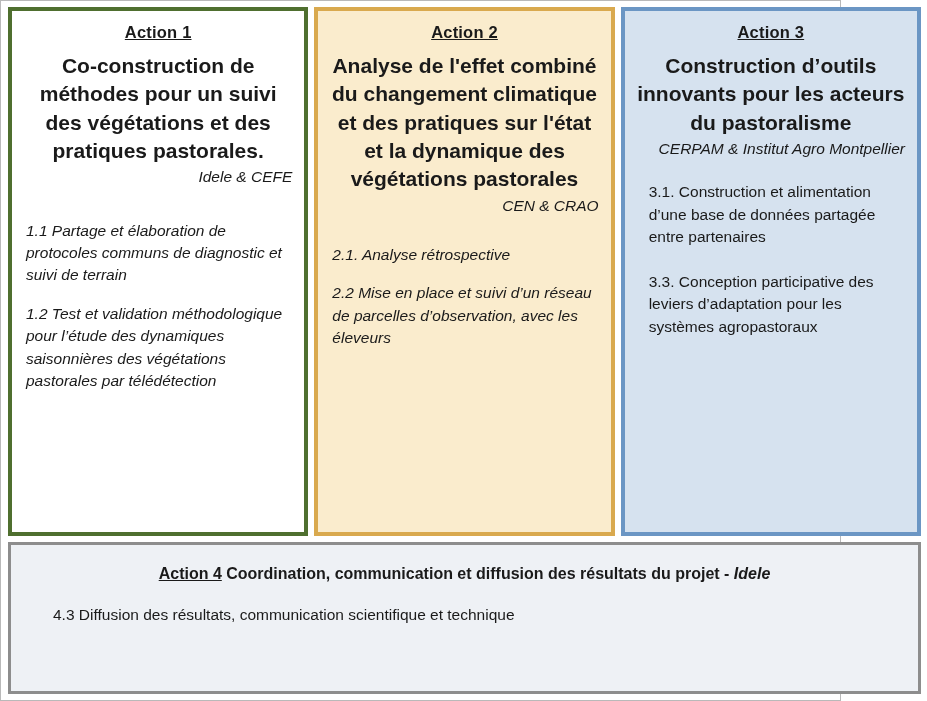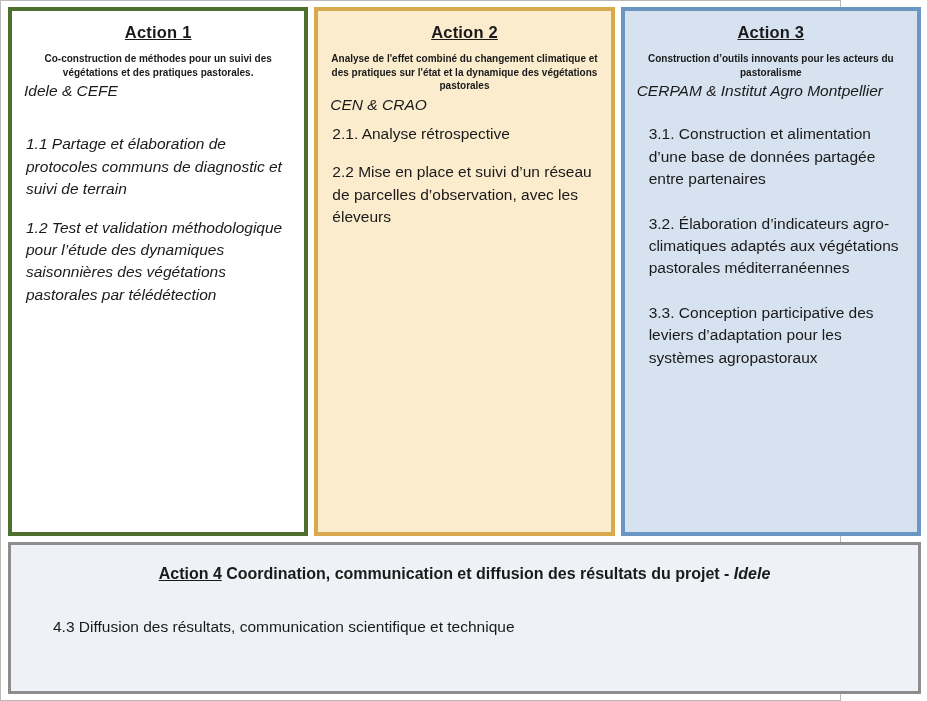--- a/index.html
+++ b/index.html
@@ -54,36 +54,37 @@
     text-align: center;
     font-weight: bold;
     font-size: 16.5px;
     text-decoration: underline;
     margin: 4px 0 10px 0;
     letter-spacing: .2px;
   }
   .col-subtitle {
     text-align: center;
     font-weight: bold;
-    font-size: 10px;
+    font-size: 21px;
     line-height: 1.35;
     margin: 0 0 2px 0;
   }
   .col-partners {
-    text-align: left;
+    text-align: right;
     font-style: italic;
     font-size: 15.5px;
     line-height: 1.3;
     margin: 0;
   }
   .col-items {
     margin-top: 32px;
   }
   .col-2 .col-items {
-    margin-top: 8px;
+    margin-top: 28px;
+    font-style: italic;
   }
   .col-3 .col-items {
     margin-top: 22px;
   }
   .item {
     font-size: 15.5px;
     line-height: 1.45;
     margin-bottom: 16px;
   }
   .col-3 .item {
@@ -100,21 +101,21 @@
     height: 152px;
     box-sizing: border-box;
     background: #eef1f5;
     border: 3px solid #8d8d8d;
     padding: 16px 20px;
   }
   .footer-title {
     text-align: center;
     font-size: 16px;
     font-weight: bold;
-    margin: 4px 0 32px 0;
+    margin: 4px 0 20px 0;
   }
   .footer-title .underline { text-decoration: underline; }
   .footer-title .ital { font-style: italic; font-weight: bold; }
   .footer-item {
     font-size: 15.5px;
     line-height: 1.55;
     padding-left: 22px;
   }
 </style>
 </head>
@@ -143,21 +144,20 @@
         <div class="item">2.2 Mise en place et suivi d’un réseau de parcelles d’observation, avec les éleveurs</div>
       </div>
     </div>
 
     <div class="col col-3">
       <div class="col-title">Action 3</div>
       <div class="col-subtitle">Construction d’outils innovants pour les acteurs du pastoralisme</div>
       <div class="col-partners">CERPAM &amp; Institut Agro Montpellier</div>
       <div class="col-items">
         <div class="item">3.1. Construction et alimentation d’une base de données partagée entre partenaires</div>
-        <div class="item">3.2. Élaboration d’indicateurs agro-climatiques adaptés aux végétations pastorales méditerranéennes</div>
         <div class="item">3.3. Conception participative des leviers d’adaptation pour les systèmes agropastoraux</div>
       </div>
     </div>
 
   </div>
 
   <div class="footer">
     <div class="footer-title">
       <span class="underline">Action 4</span><span> Coordination, communication et diffusion des résultats du projet - </span><span class="ital">Idele</span>
     </div>

